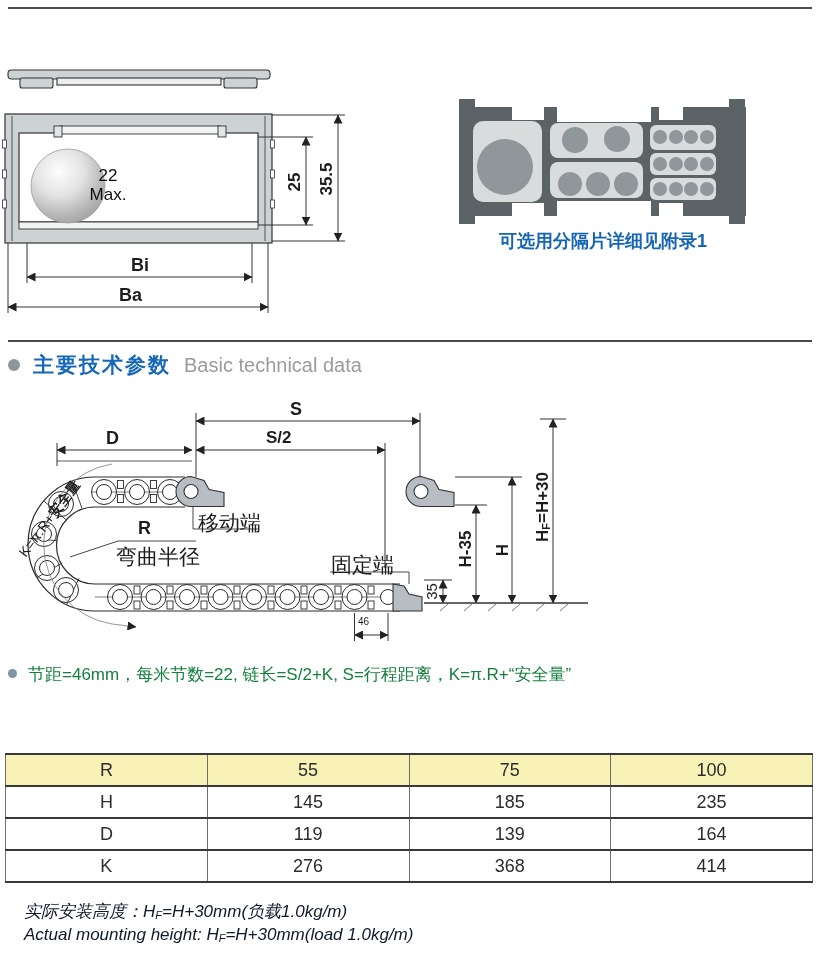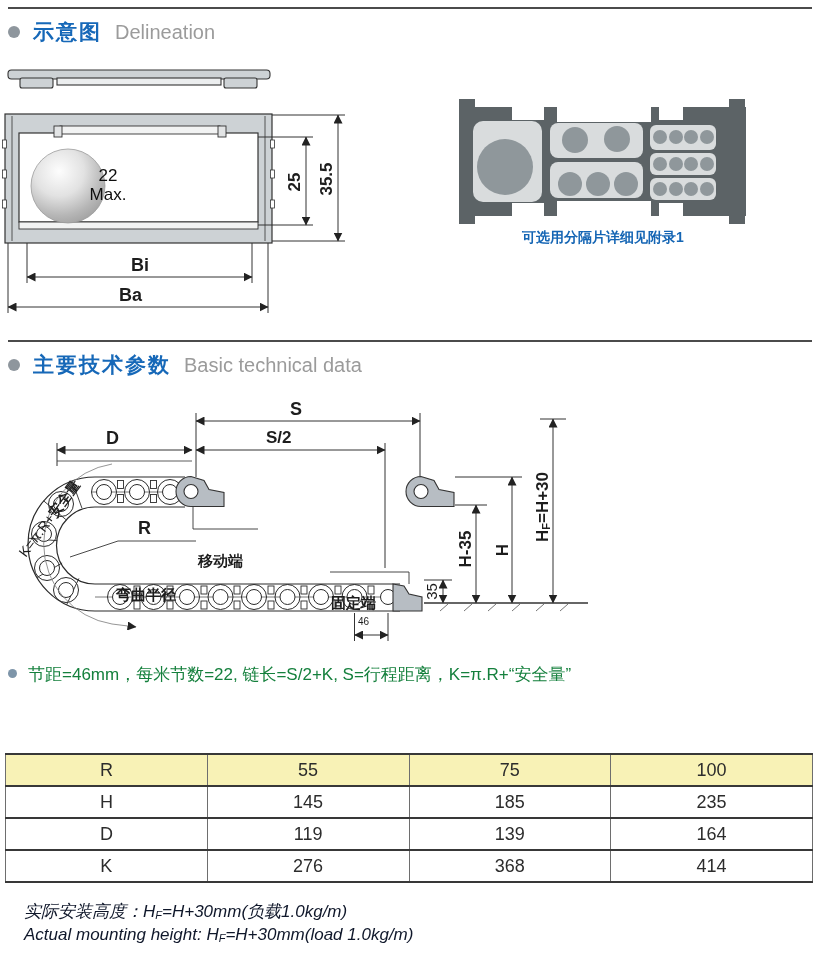--- a/index.html
+++ b/index.html
@@ -8,48 +8,43 @@
   .rule{position:absolute;left:8px;width:804px;height:2px;background:#4b4b4b;}
   .hdr{position:absolute;left:8px;display:flex;align-items:center;gap:13px;}
   .hdr .dot{width:12px;height:12px;border-radius:50%;background:#8e969d;flex:none;}
   .hdr .zh{font-size:21px;font-weight:bold;color:#1668b8;letter-spacing:2px;}
   .hdr .en{font-size:20px;color:#9b9b9b;}
   svg.draw{position:absolute;left:0;top:0;z-index:1;pointer-events:none;}
   .lbl{position:absolute;z-index:2;color:#1d1d1d;white-space:nowrap;}
   .dim{font-size:17px;font-weight:600;}
   .big{font-size:18px;font-weight:600;}
   .rot{transform:rotate(-90deg);text-align:center;}
-  .zhs{font-size:15px;font-weight:700;margin-top:43px;}
+  .zhs{font-size:21px;font-weight:400;}
   .ballTxt{z-index:2;position:absolute;text-align:center;font-size:17px;line-height:19px;color:#0e0e0e;padding-left:40px;}
-  .cap{position:absolute;z-index:2;color:#1465b4;font-weight:bold;font-size:14px;}
+  .cap{position:absolute;z-index:2;color:#1465b4;font-weight:bold;font-size:18px;}
   .krot{transform:rotate(-53deg);text-align:center;font-size:14px;}
   .note{position:absolute;left:8px;display:flex;gap:11px;font-size:17px;color:#15803d;z-index:2;}
   .note .dot{width:9px;height:9px;border-radius:50%;background:#7e95a9;margin-top:6px;flex:none;}
   table#spec{position:absolute;left:5px;top:753px;width:808px;z-index:2;border-collapse:collapse;
              table-layout:fixed;text-align:center;font-size:18px;color:#2c2c2c;}
   #spec th,#spec td{border-top:2px solid #383838;border-bottom:2px solid #383838;
              border-left:1px solid #6e6e6e;border-right:1px solid #6e6e6e;
              height:30px;font-weight:normal;padding:0;}
   #spec thead th{background:#f8f2b6;}
   .foot{position:absolute;left:24px;font-size:17px;color:#0f172a;z-index:2;font-style:italic;}
   sub.f{font-size:11px;vertical-align:-2px;}
 </style>
 </head>
 <body>
 
 <div id="page">
 
   <div class="rule" style="top:7px;"></div>
   <div class="rule" style="top:340px;"></div>
 
-  <div class="hdr" style="top:18px;">
-    <span class="dot"></span>
-    <span class="zh">示意图</span>
-    <span class="en">Delineation</span>
-  </div>
   <div class="hdr" style="top:351px;">
     <span class="dot"></span>
     <span class="zh">主要技术参数</span>
     <span class="en">Basic technical data</span>
   </div>
 
   <svg class="draw" width="820" height="960" viewBox="0 0 820 960">
     <defs>
       <marker id="arr" markerUnits="userSpaceOnUse" markerWidth="9" markerHeight="9" refX="8.5" refY="4.5" orient="auto-start-reverse">
         <path d="M0,0 L9,4.5 L0,9 z" fill="#222"></path>

